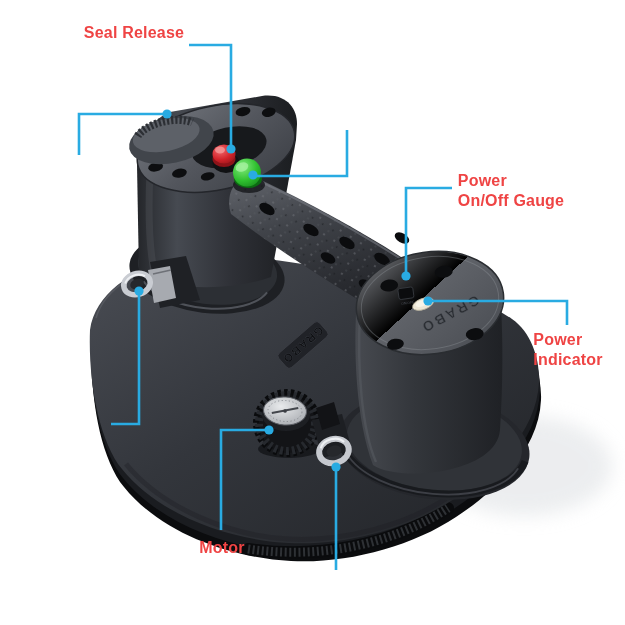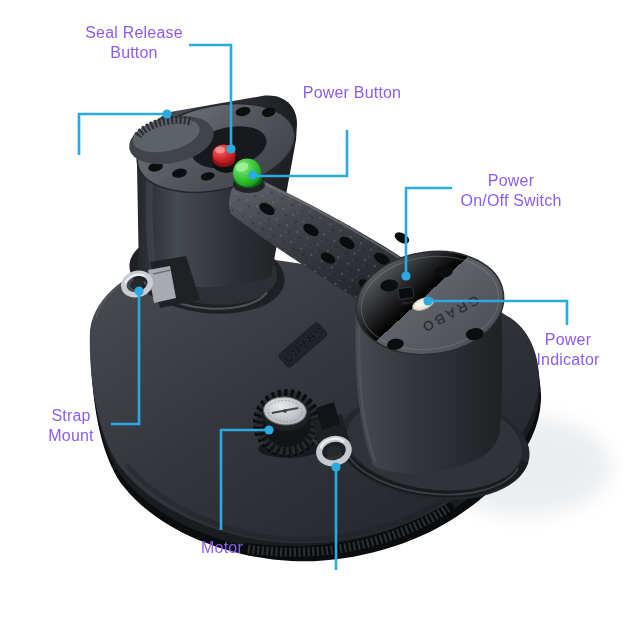--- a/index.html
+++ b/index.html
@@ -1,20 +1,20 @@
 <!DOCTYPE html>
 <html><head>
 <meta charset="utf-8">
 <style>
   html,body{margin:0;padding:0;background:#fff;}
   .stage{position:relative;width:625px;height:625px;background:#ffffff;overflow:hidden;
          font-family:"Liberation Sans",sans-serif;}
   svg.device{position:absolute;left:0;top:0;}
-  .callout{position:absolute;transform:translateX(-50%);text-align:center;
-           font-weight:400;font-size:16px;line-height:20px;color:#8b5cf6;
+  .callout{position:absolute;transform:translateX(-50%);
+           font-weight:700;font-size:16px;line-height:20px;color:#ef4444;
            letter-spacing:0.2px;white-space:nowrap;}
   svg text{font-family:"Liberation Sans",sans-serif;}
 </style>
 </head>
 <body>
 
 <div class="stage">
 
 <svg class="device" width="625" height="625" viewBox="0 0 625 625">
   <defs>
@@ -248,34 +248,28 @@
     <circle cx="406" cy="276" r="4.6"></circle>
     <circle cx="428" cy="301" r="4.6"></circle>
     <circle cx="139" cy="291" r="4.6"></circle>
     <circle cx="269" cy="430" r="4.6"></circle>
     <circle cx="336" cy="467" r="4.6"></circle>
   </g>
 </svg>
 
 <div class="callout" style="left:134px;top:23px">
   <div>Seal Release</div>
-  <div>Button</div>
 </div>
 <div class="callout" style="left:352px;top:83px">
-  <div>Power Button</div>
 </div>
 <div class="callout" style="left:511px;top:171px">
   <div>Power</div>
-  <div>On/Off Switch</div>
+  <div>On/Off Gauge</div>
 </div>
 <div class="callout" style="left:568px;top:330px">
   <div>Power</div>
   <div>Indicator</div>
 </div>
-<div class="callout" style="left:71px;top:406px">
-  <div>Strap</div>
-  <div>Mount</div>
-</div>
 <div class="callout" style="left:222px;top:538px">
   <div>Motor</div>
 </div>
 
 </div>
 
 </body></html>

